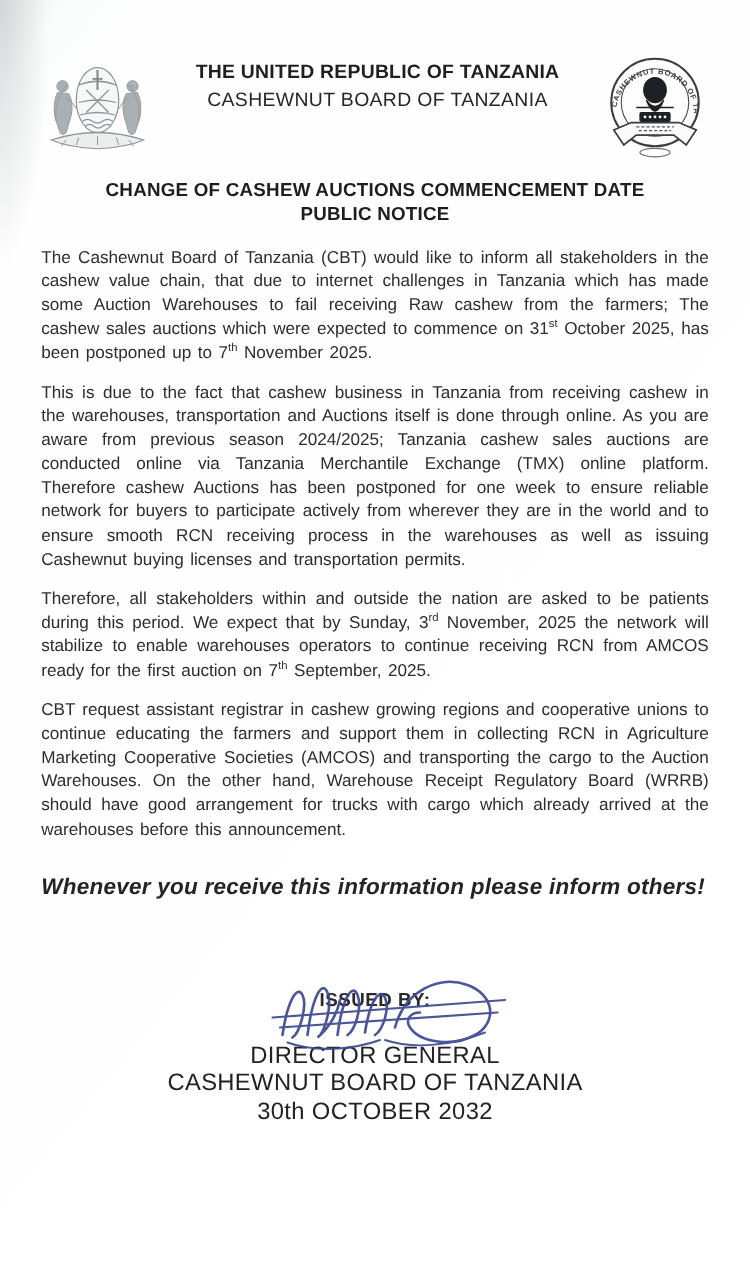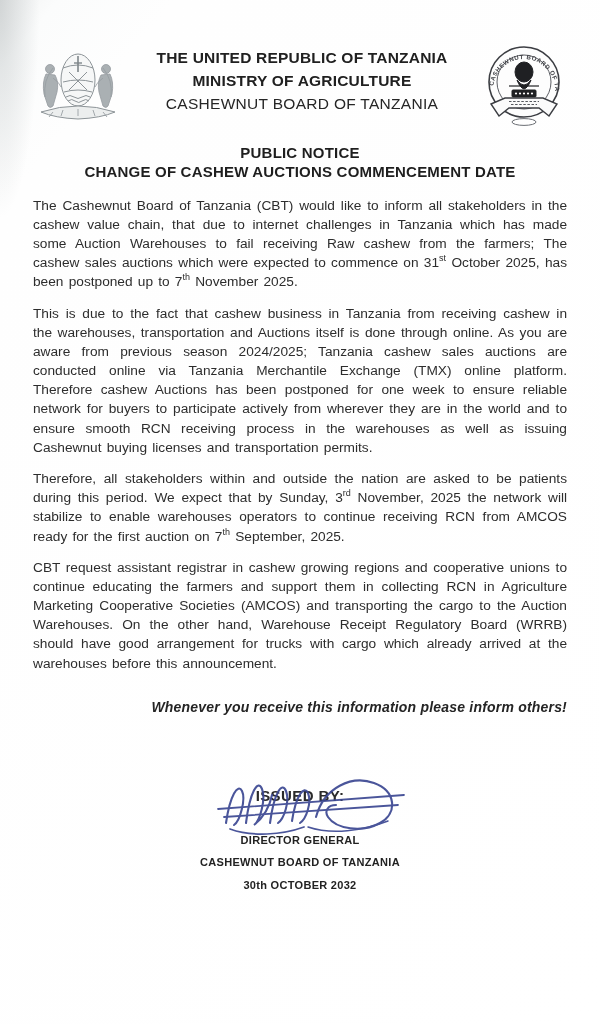--- a/index.html
+++ b/index.html
@@ -42,37 +42,37 @@
     font-size: 13.7px; line-height: 19.1px;
     text-align: justify; text-justify: inter-word;
     color: #2d2d2d;
     margin: 0 0 12.5px 0;
     word-spacing: 1.4px;
   }
   .para sup { font-size: 9px; line-height: 0; vertical-align: super; }
 
   .callout {
     margin-top: 26px;
-    text-align: right;
+    text-align: left;
     font-weight: bold; font-style: italic;
-    font-size: 14px; color: #242424;
+    font-size: 18px; color: #242424;
     letter-spacing: .2px;
   }
 
   
   .sig-block { margin-top: 58px; text-align: center; }
   .issued-wrap { position: relative; height: 46px; }
   .issued-label { font-weight: bold; font-size: 15px; color: #2a2a2a; letter-spacing: .4px; padding-top: 14px; display: inline-block; }
   .signature-svg {
     position: absolute; left: 50%; top: -8px;
     margin-left: -88px;
     width: 200px; height: 80px;
     pointer-events: none;
   }
-  .sig-line { font-weight: bold; font-size: 11px; line-height: 22.5px; color: #222; letter-spacing: .3px; }
+  .sig-line { font-weight: normal; font-size: 19px; line-height: 22.5px; color: #222; letter-spacing: .3px; }
   .sig-line.first { margin-top: 10px; }
 
   .seal-ring-text { font-size: 6.1px; font-weight: bold; letter-spacing: .55px; fill: #3d3f44; }
 </style>
 </head>
 <body>
 
 <div class="page">
 
   <div class="header-row">
@@ -115,21 +115,20 @@
             <line x1="30" y1="68" x2="28" y2="74"></line>
           <line x1="45" y1="67" x2="45" y2="74"></line>
             <line x1="60" y1="68" x2="62" y2="74"></line>
           <line x1="70" y1="70" x2="74" y2="75"></line>
         </g>
       </g>
     </svg>
 
     <div class="header-text">
       <div class="hl1">THE UNITED REPUBLIC OF TANZANIA</div>
-      <div class="hl2">MINISTRY OF AGRICULTURE</div>
       <div class="hl3">CASHEWNUT BOARD OF TANZANIA</div>
     </div>
 
     <svg class="emblem-right" viewBox="0 0 86 96">
       <defs>
         <path id="ringPath" d="M 12 52 A 31 31 0 1 1 74 52"></path>
       </defs>
       <circle cx="43" cy="44" r="35" fill="#fdfdfd" stroke="#3c3e43" stroke-width="1.6"></circle>
       <circle cx="43" cy="44" r="27" fill="none" stroke="#4a4c52" stroke-width=".9"></circle>
       <text class="seal-ring-text">
@@ -152,22 +151,22 @@
 
       <g>
         <path d="M10 66 L24 60 L62 60 L76 66 L68 78 L58 70 L28 70 L18 78 Z" fill="#fbfbfb" stroke="#3c3e43" stroke-width="1.4"></path>
         <path d="M28 63.5 h30 M30 66.5 h26" stroke="#55585e" stroke-width="1.1" stroke-dasharray="2.5 1.6"></path>
       </g>
       <ellipse cx="43" cy="84" rx="12" ry="3.4" fill="none" stroke="#6a6d73" stroke-width="1"></ellipse>
     </svg>
   </div>
 
   <div class="title-block">
+    <div class="title-line">CHANGE OF CASHEW AUCTIONS COMMENCEMENT DATE</div>
     <div class="title-line">PUBLIC NOTICE</div>
-    <div class="title-line">CHANGE OF CASHEW AUCTIONS COMMENCEMENT DATE</div>
   </div>
 
   <div class="body-block">
 
     <p class="para"><span>The Cashewnut Board of Tanzania (CBT) would like to inform all stakeholders in the cashew value chain, that due to internet challenges in Tanzania which has made some Auction Warehouses to fail receiving Raw cashew from the farmers; The cashew sales auctions which were expected to commence on 31</span><sup>st</sup><span> October 2025, has been postponed up to 7</span><sup>th</sup><span> November 2025.</span></p>
 
     <p class="para">This is due to the fact that cashew business in Tanzania from receiving cashew in the warehouses, transportation and Auctions itself is done through online. As you are aware from previous season 2024/2025; Tanzania cashew sales auctions are conducted online via Tanzania Merchantile Exchange (TMX) online platform. Therefore cashew Auctions has been postponed for one week to ensure reliable network for buyers to participate actively from wherever they are in the world and to ensure smooth RCN receiving process in the warehouses as well as issuing Cashewnut buying licenses and transportation permits.</p>
 
     <p class="para"><span>Therefore, all stakeholders within and outside the nation are asked to be patients during this period. We expect that by Sunday, 3</span><sup>rd</sup><span> November, 2025 the network will stabilize to enable warehouses operators to continue receiving RCN from AMCOS ready for the first auction on 7</span><sup>th</sup><span> September, 2025.</span></p>
 

